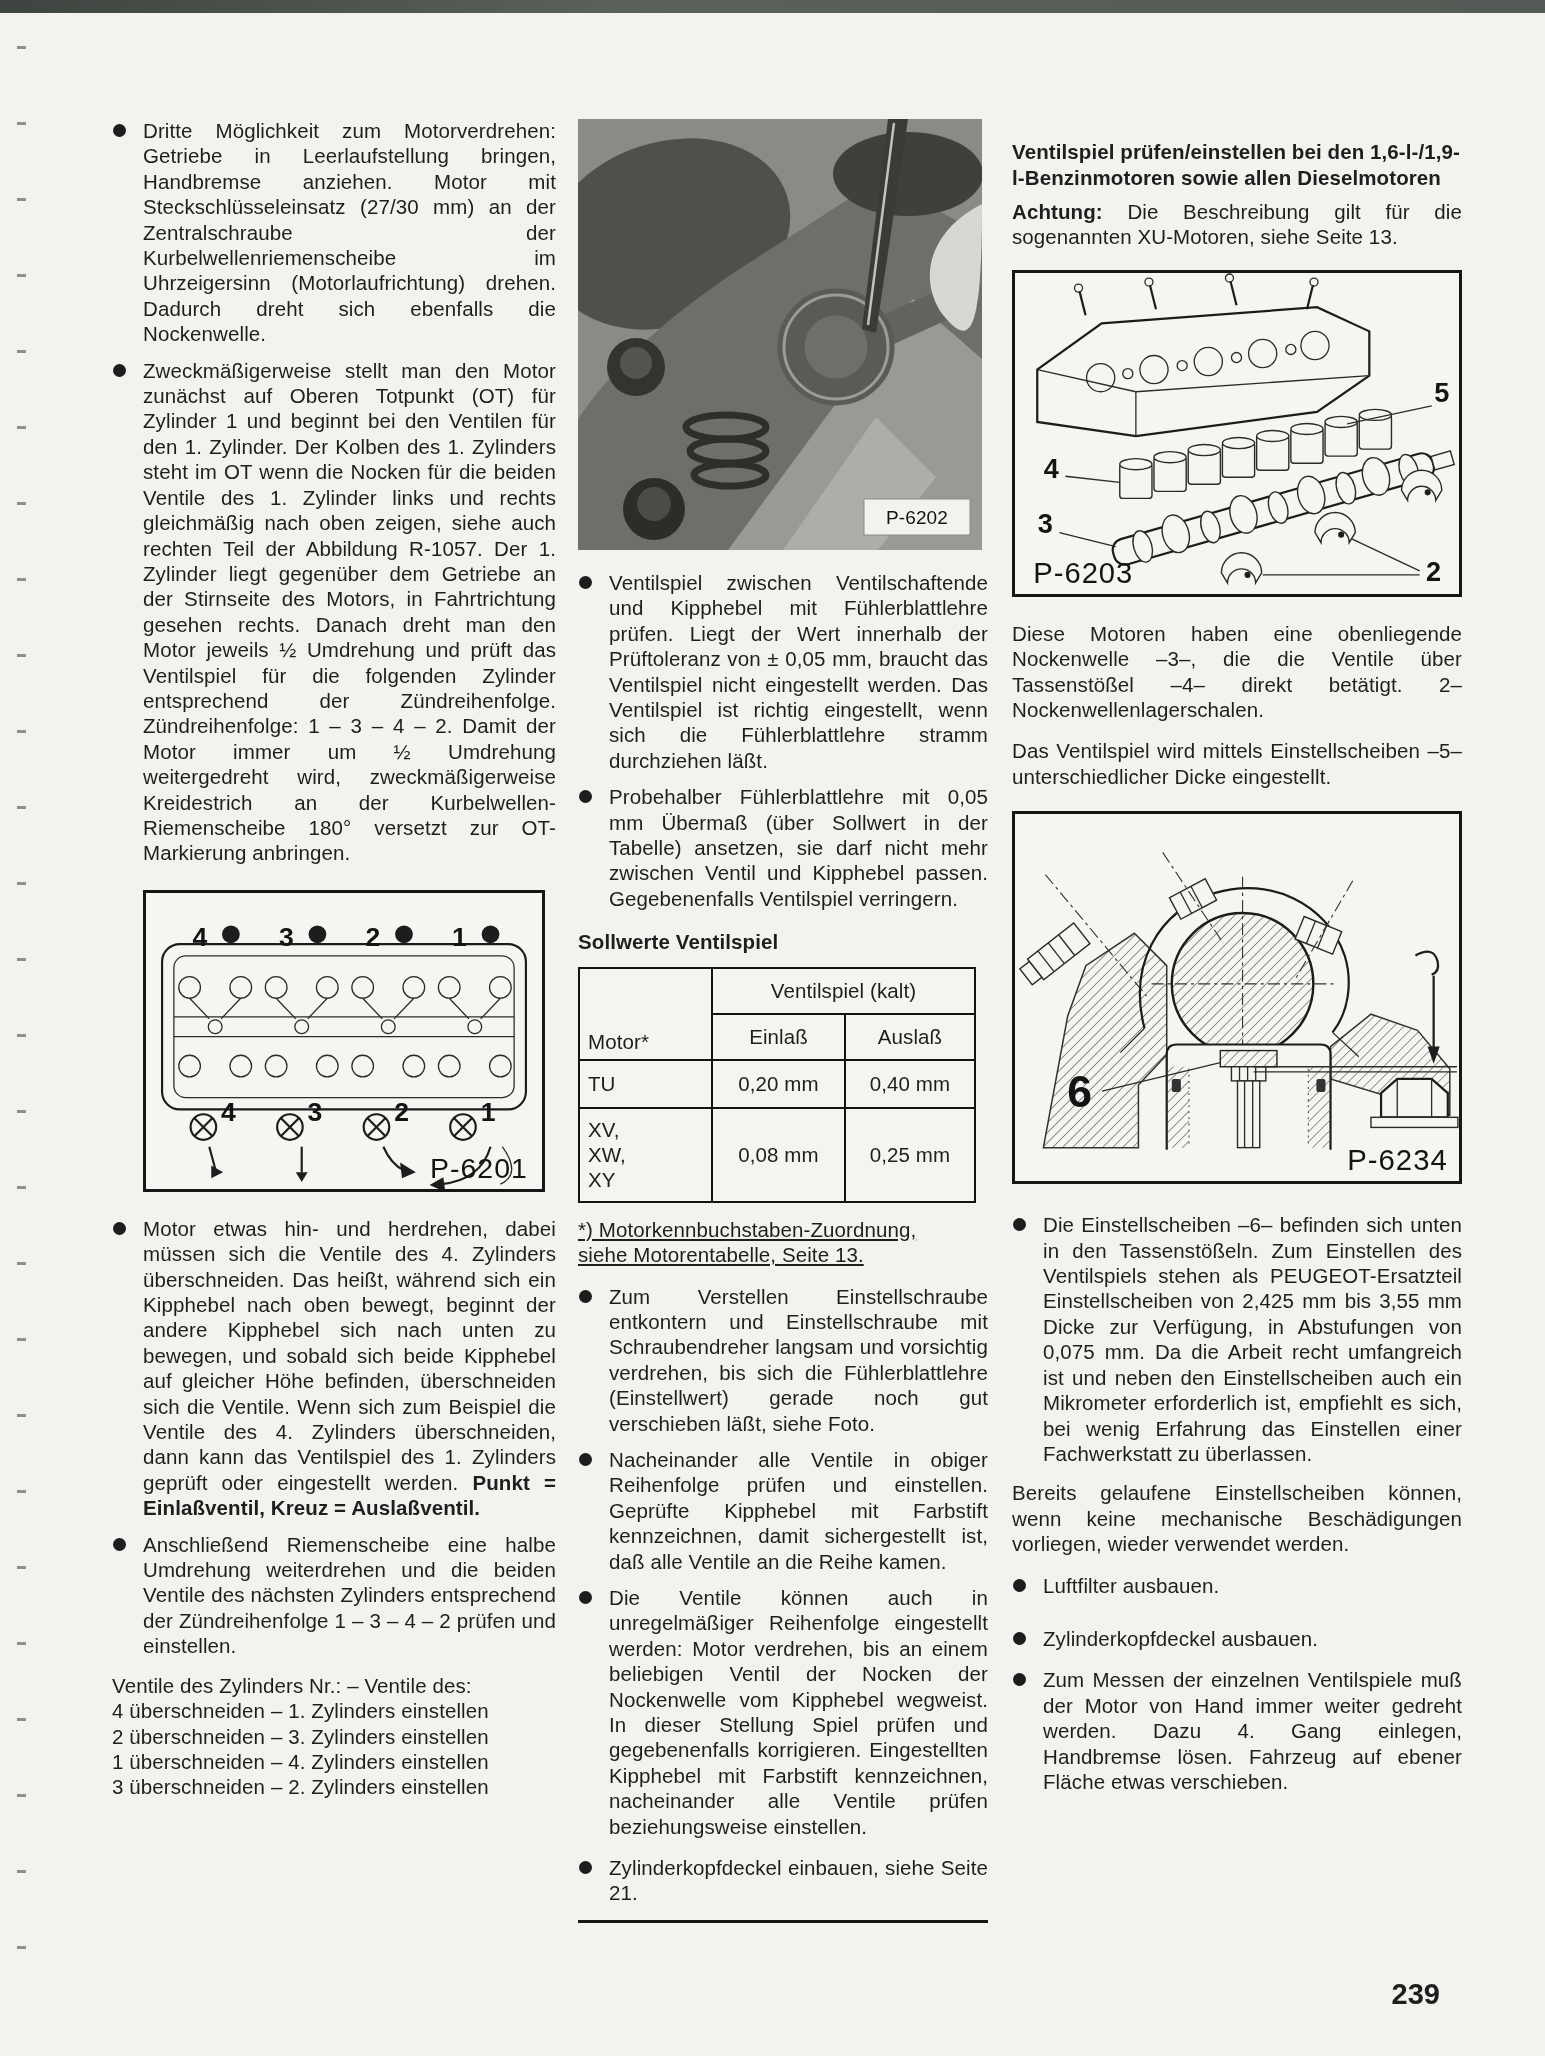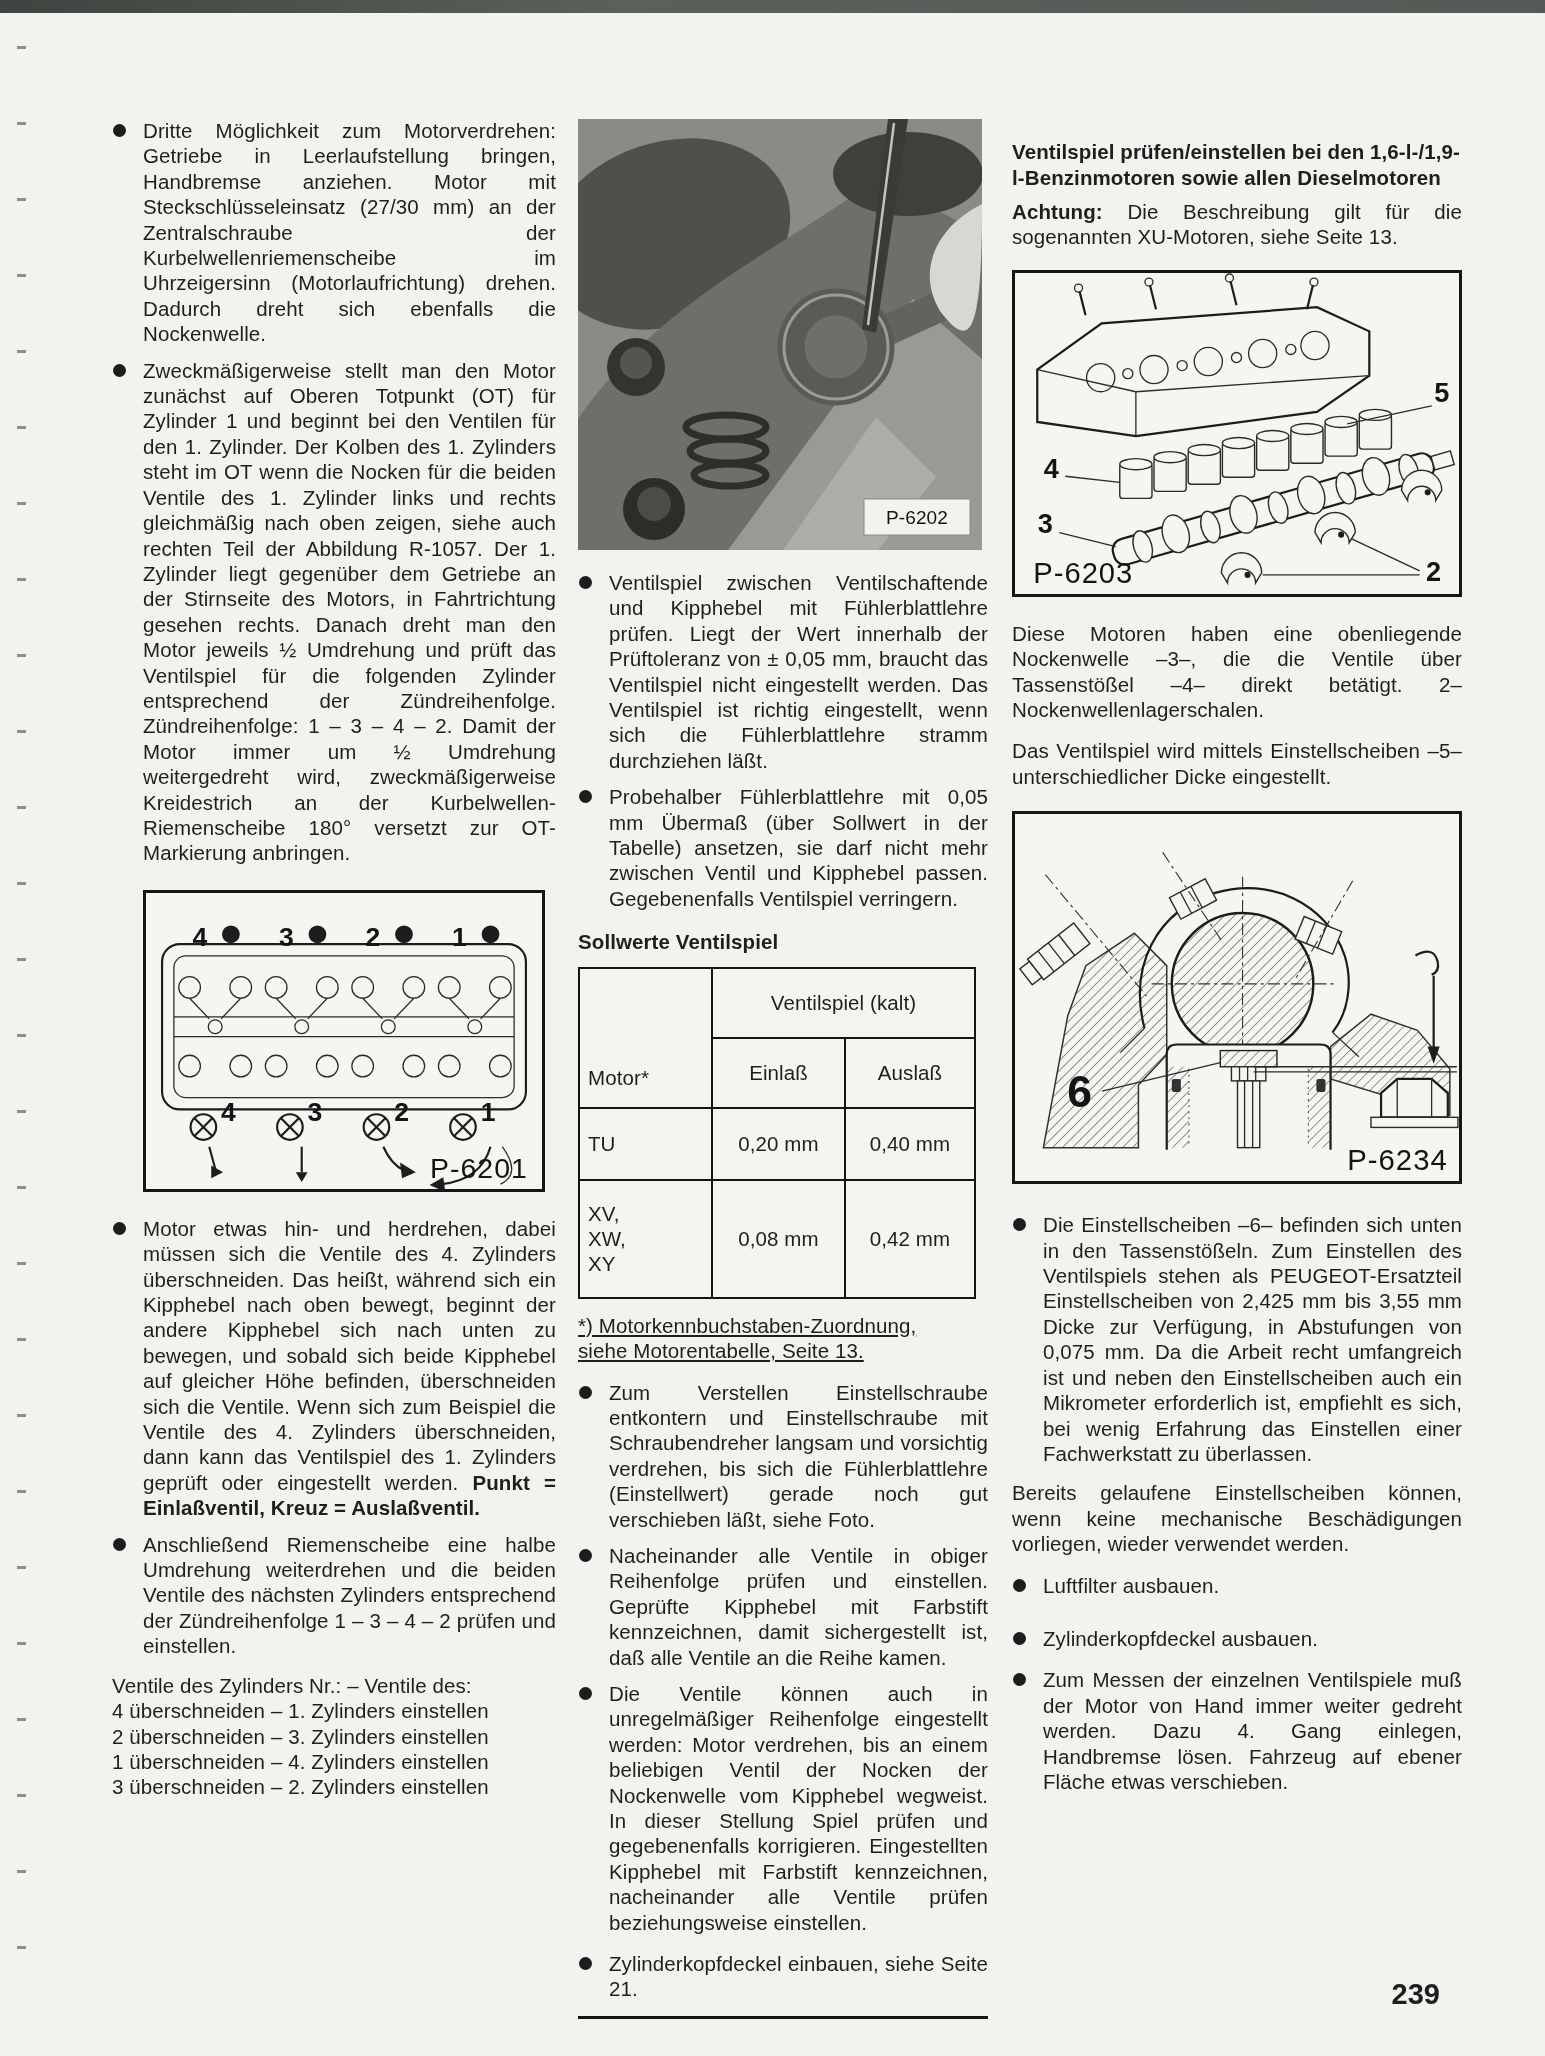--- a/index.html
+++ b/index.html
@@ -30,21 +30,21 @@
   .ln2{fill:none;stroke:#1c1c1c;stroke-width:2.2;}
   .lnp{fill:#f7f5f1;stroke:#2b2b2b;stroke-width:1.4;}
   .lnp2{fill:#f7f5f1;stroke:#1c1c1c;stroke-width:2.2;}
   .dash{fill:none;stroke:#333;stroke-width:1.1;stroke-dasharray:12 4 3 4;}
   .dash2{fill:none;stroke:#444;stroke-width:1;stroke-dasharray:2 4;}
   .fillb{fill:#1d1d1d;stroke:none;}
   h3.head{font-size:20.5px;line-height:26px;margin:0 0 8px 0;text-align:left;}
   .tblhead{font-weight:bold;margin:18px 0 12px 0;text-align:left;}
   table.spec{border-collapse:collapse;width:396px;table-layout:fixed;}
   table.spec th,table.spec td{border:2px solid #141414;font-size:20.5px;font-weight:normal;
-        padding:16px 8px;background:#f6f4f0;}
+        padding:4px 8px;background:#f6f4f0;}
   td.cmotor{text-align:left;vertical-align:bottom;}
   .cc{text-align:center;vertical-align:middle;}
   .footnote{margin:14px 0 16px 0;text-align:left;text-decoration:underline;}
   .rule{border-top:3px solid #161616;margin-top:14px;width:100%;height:0;}
   #pagenum{position:absolute;left:1340px;top:1978px;width:100px;text-align:right;
            font-size:29px;font-weight:bold;}
 </style>
 </head>
 <body>
 
@@ -247,21 +247,21 @@
       <tr>
         <td style="height:38px">TU</td>
         <td class="cc">0,20 mm</td>
         <td class="cc">0,40 mm</td>
       </tr>
       <tr>
         <td class="prelines" style="height:84px">XV,
 XW,
 XY</td>
         <td class="cc">0,08 mm</td>
-        <td class="cc">0,42 mm</td>
+        <td class="cc">0,25 mm</td>
       </tr>
     </tbody>
       </table>
 
     <div class="footnote prelines">*) Motorkennbuchstaben-Zuordnung,
 siehe Motorentabelle, Seite 13.</div>
 
     <div class="bullet">
       <span class="dot"></span>
       <span>Zum Verstellen Einstellschraube entkontern und Einstellschraube mit Schraubendreher langsam und vorsichtig verdrehen, bis sich die Fühlerblattlehre (Einstellwert) gerade noch gut verschieben läßt, siehe Foto.</span>

